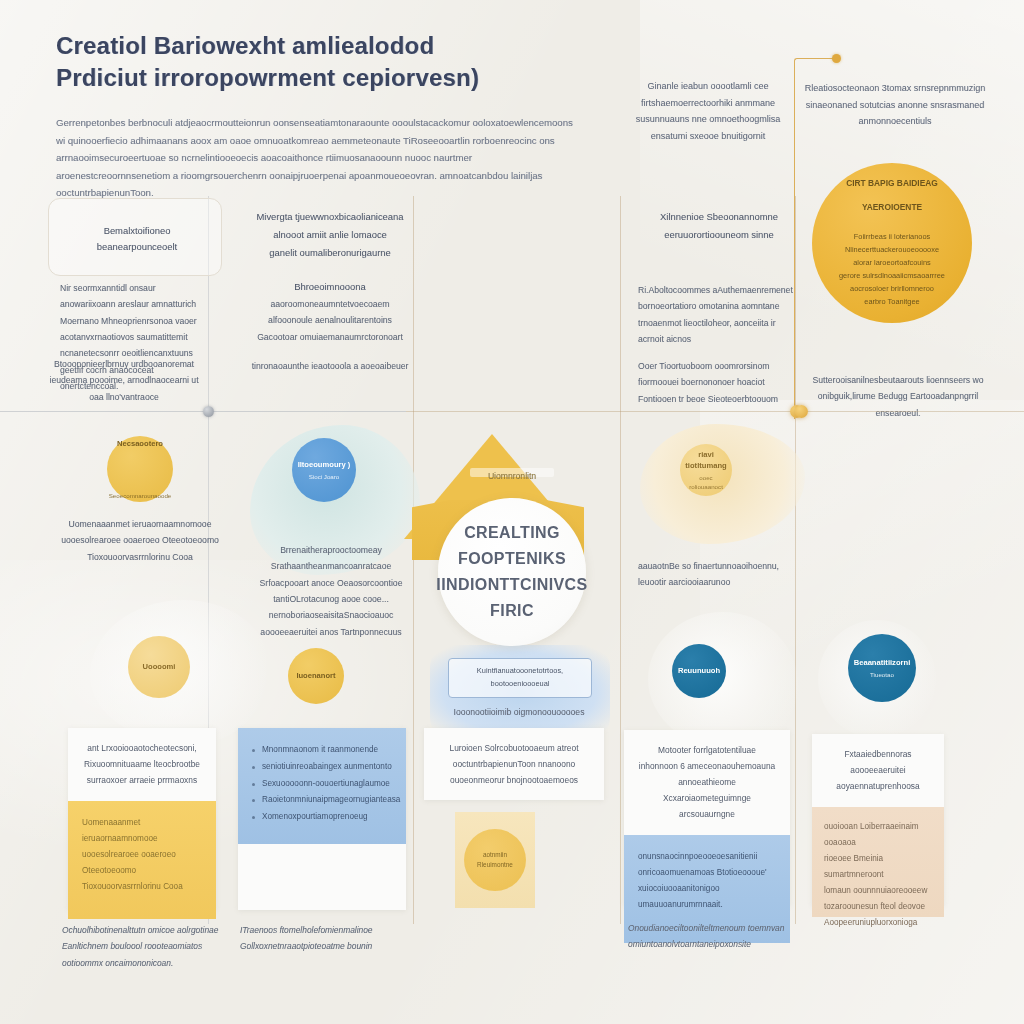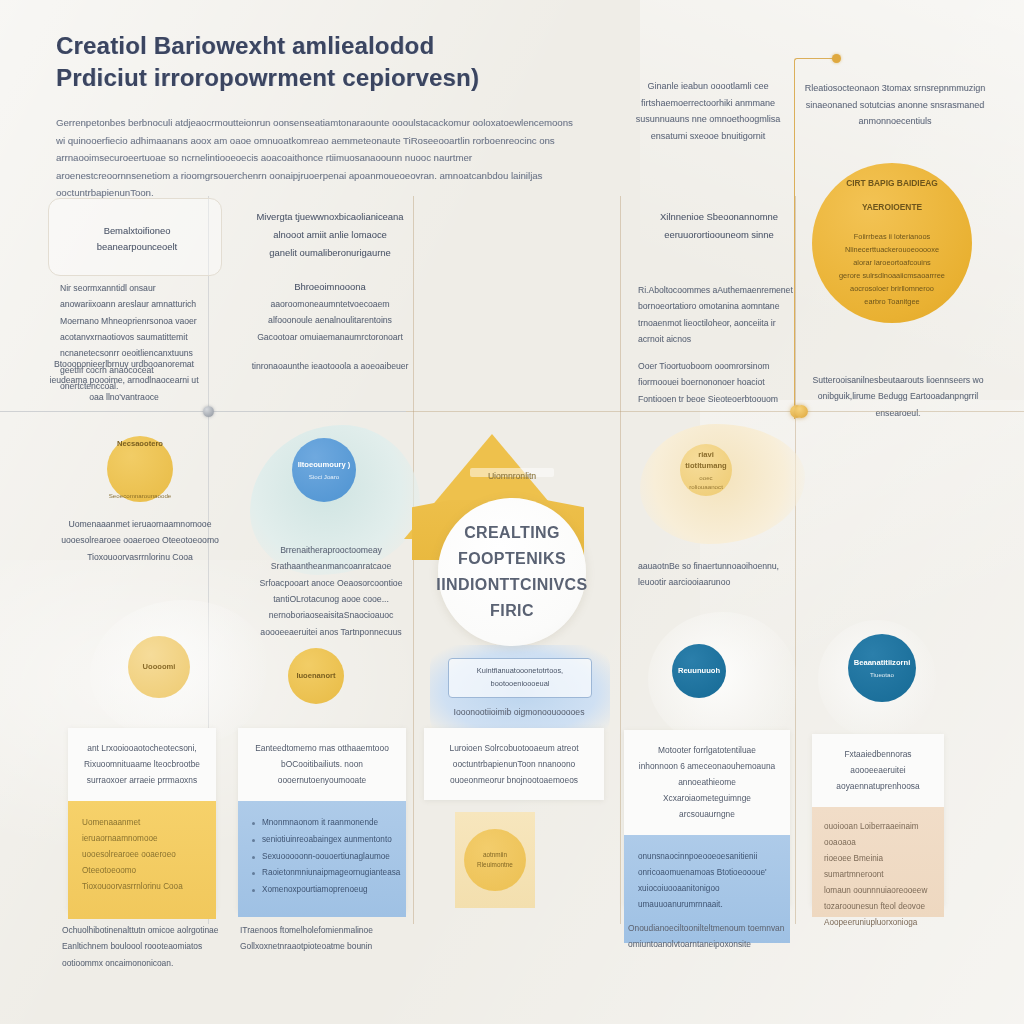--- a/index.html
+++ b/index.html
@@ -138,21 +138,21 @@
   .card .fill .t{font-size:8.2px;line-height:1.95;filter:blur(.33px);}
   .fill-yellow{background:linear-gradient(180deg,#f6d16a,#f1c85c);color:#8a7330;}
   .fill-blue{background:linear-gradient(180deg,#aecbe9,#9fc1e4);color:#3f5472;}
   .fill-peach{background:linear-gradient(180deg,#f1ddc8,#eed8c0);color:#7c6a57;}
   .fill-list{list-style:none;margin:0;padding:0;}
   .fill-list li{font-size:8.2px;line-height:2.05;filter:blur(.33px);position:relative;padding-left:10px;}
   .fill-list li:before{content:"";position:absolute;left:0;top:7px;width:3px;height:3px;
      border-radius:50%;background:currentColor;opacity:.65;}
 
   .caption{position:absolute;font-size:8.4px;line-height:1.95;color:#5d6675;
-     filter:blur(.33px);text-shadow:.3px .2px 0 rgba(160,168,185,.38);}
+     filter:blur(.33px);text-shadow:.3px .2px 0 rgba(160,168,185,.38);font-style:italic;}
 
   .mid-goldcard{position:absolute;left:455px;top:812px;width:80px;height:96px;
      background:linear-gradient(180deg,#f7e6bd,#f3dfae);
      display:flex;align-items:center;justify-content:center;}
   .mid-goldcard .dot{width:62px;height:62px;border-radius:50%;
      background:radial-gradient(circle at 38% 32%,#f3cd6c,#ecc052);
      display:flex;align-items:center;justify-content:center;text-align:center;
      font-size:6.4px;line-height:1.5;color:#836826;filter:blur(.3px);padding:4px;box-sizing:border-box;}
 </style>
 </head>
@@ -249,23 +249,20 @@
     <div class="l1">Iltoeoumoury )</div>
     <div class="l2">Sioci Joaro</div>
   </div>
   <div class="txt c" style="left:250px;top:542px;width:162px;">Brrenaitheraprooctoomeay Srathaantheanmancoanratcaoe Srfoacpooart anoce Oeaosorcoontioe tantiOLrotacunog aooe cooe... nernoboriaoseaisitaSnaocioauoc aoooeeaeruitei anos Tartnponnecuus</div>
 
   <div class="circ c-gold" style="left:288px;top:648px;width:56px;height:56px;">
     <div class="l1">Iuoenanort</div>
   </div>
 
   <div class="card" style="left:238px;top:728px;width:168px;height:182px;">
-    <div class="top">
-      <div class="t">Eanteedtomemo rnas otthaaemtooo bOCooitibailiuts. noon oooernutoenyoumooate</div>
-    </div>
     <div class="fill fill-blue" style="height:116px;">
       <ul class="fill-list">
         <li>Mnonmnaonom it raanmonende</li>
         <li>seniotiuinreoabaingex aunmentonto</li>
         <li>Sexuooooonn-oouoertiunaglaumoe</li>
         <li>Raoietonmniunaipmageornugianteasa</li>
         <li>Xomenoxpourtiamoprenoeug</li>
       </ul>
     </div>
   </div>

